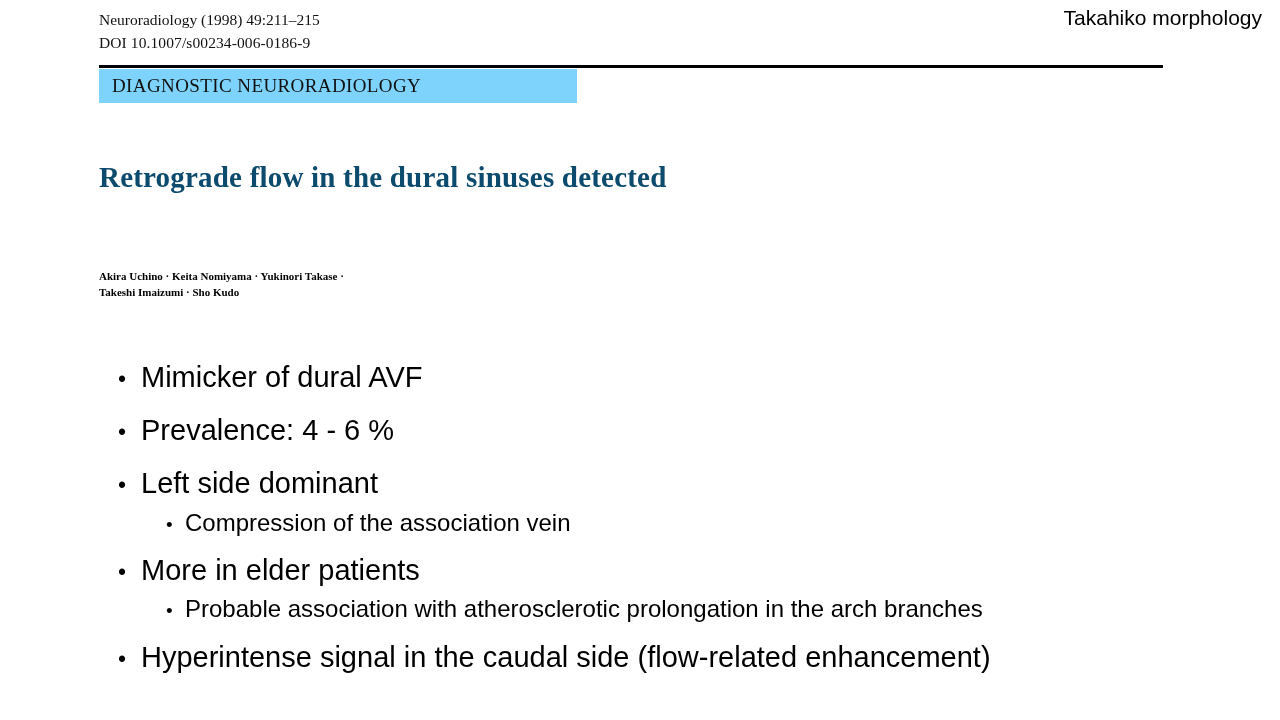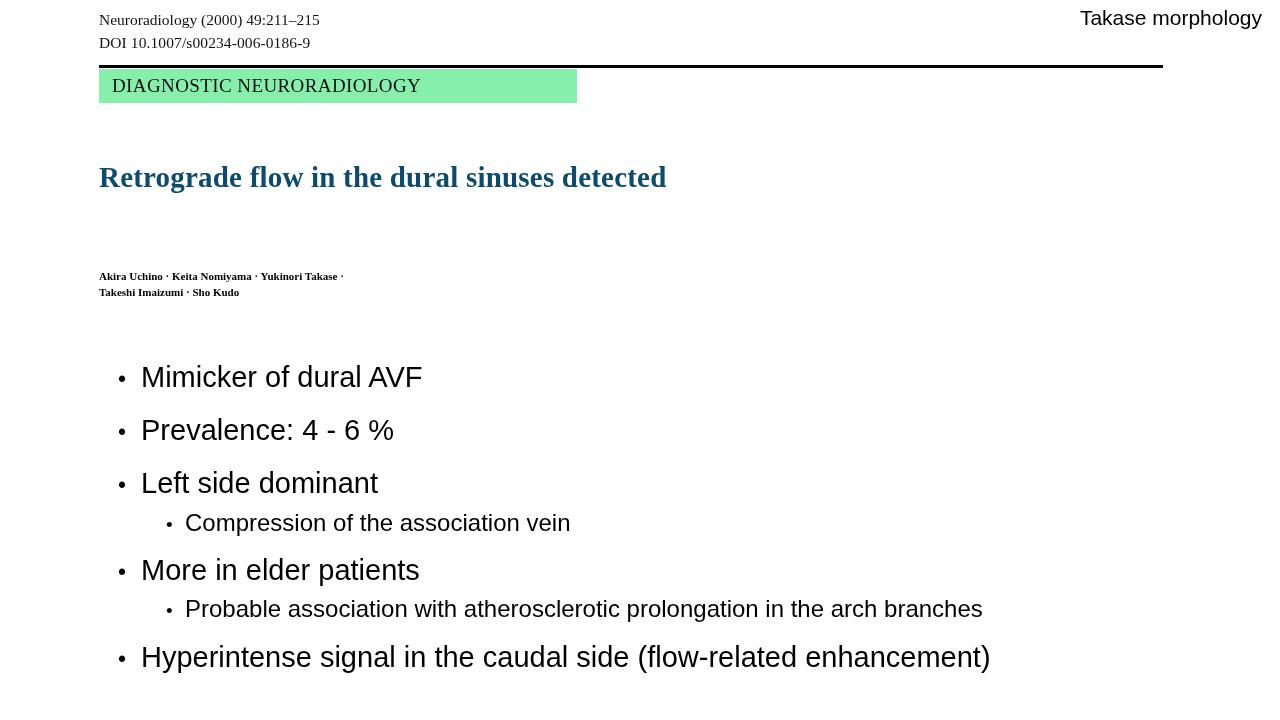--- a/index.html
+++ b/index.html
@@ -54,21 +54,21 @@
     background: #000;
   }
 
   
   .category-banner {
     position: absolute;
     left: 99px;
     top: 69px;
     width: 478px;
     height: 34px;
-    background: #86efac;
+    background: #7dd3fc;
     display: flex;
     align-items: center;
     padding-left: 13px;
     box-sizing: border-box;
   }
   .category-banner span {
     font-family: "Liberation Serif", serif;
     font-size: 19px;
     letter-spacing: 0.4px;
     color: #111;
@@ -144,25 +144,25 @@
     white-space: nowrap;
   }
   .tight {
     margin-bottom: 8px;
   }
 </style>
 </head>
 <body>
 
 <div class="header-right">
-  <div>Takase morphology</div>
+  <div>Takahiko morphology</div>
 </div>
 
 <div class="journal-block">
-  <div class="line1">Neuroradiology (2000) 49:211–215</div>
+  <div class="line1">Neuroradiology (1998) 49:211–215</div>
   <div class="line2">DOI 10.1007/s00234-006-0186-9</div>
 </div>
 
 <div class="rule"></div>
 
 <div class="category-banner">
   <span>DIAGNOSTIC NEURORADIOLOGY</span>
 </div>
 
 <div class="article-title">

